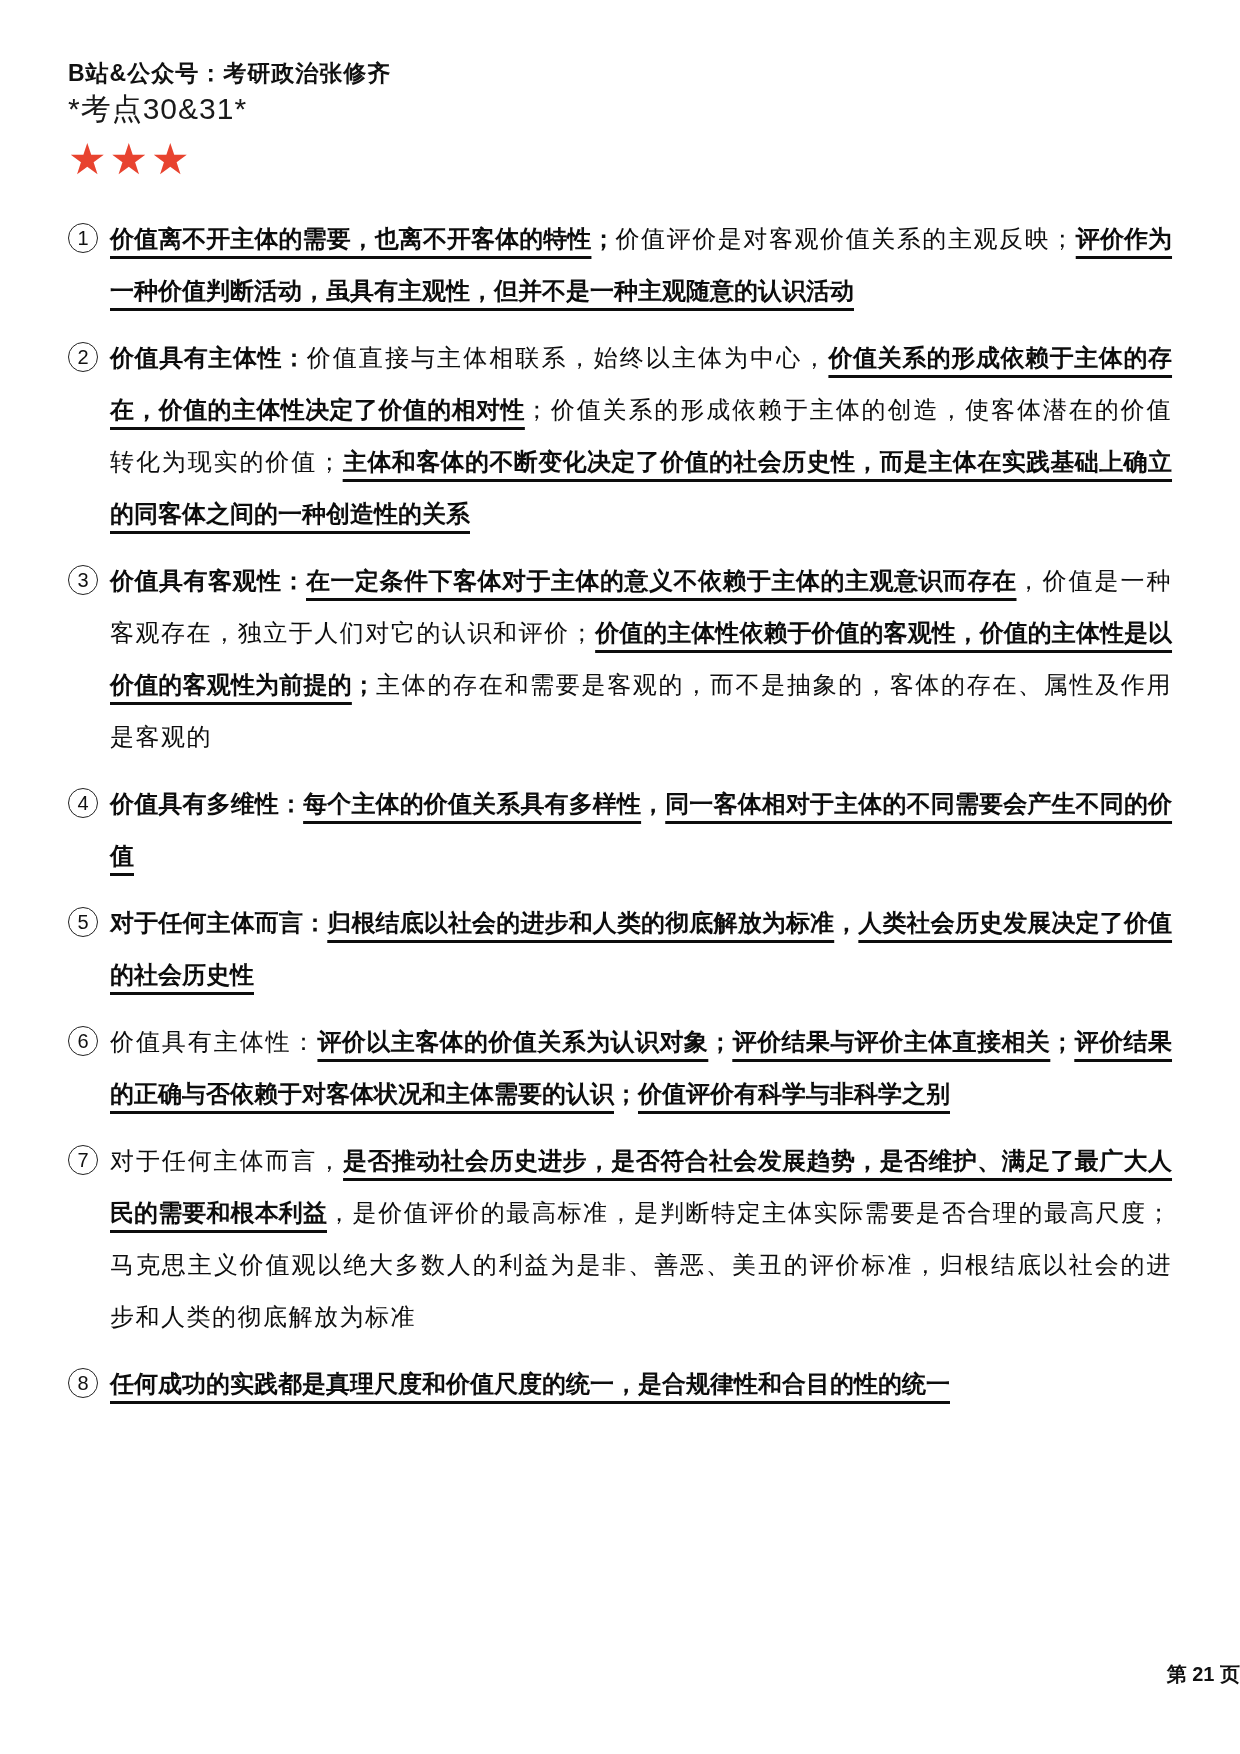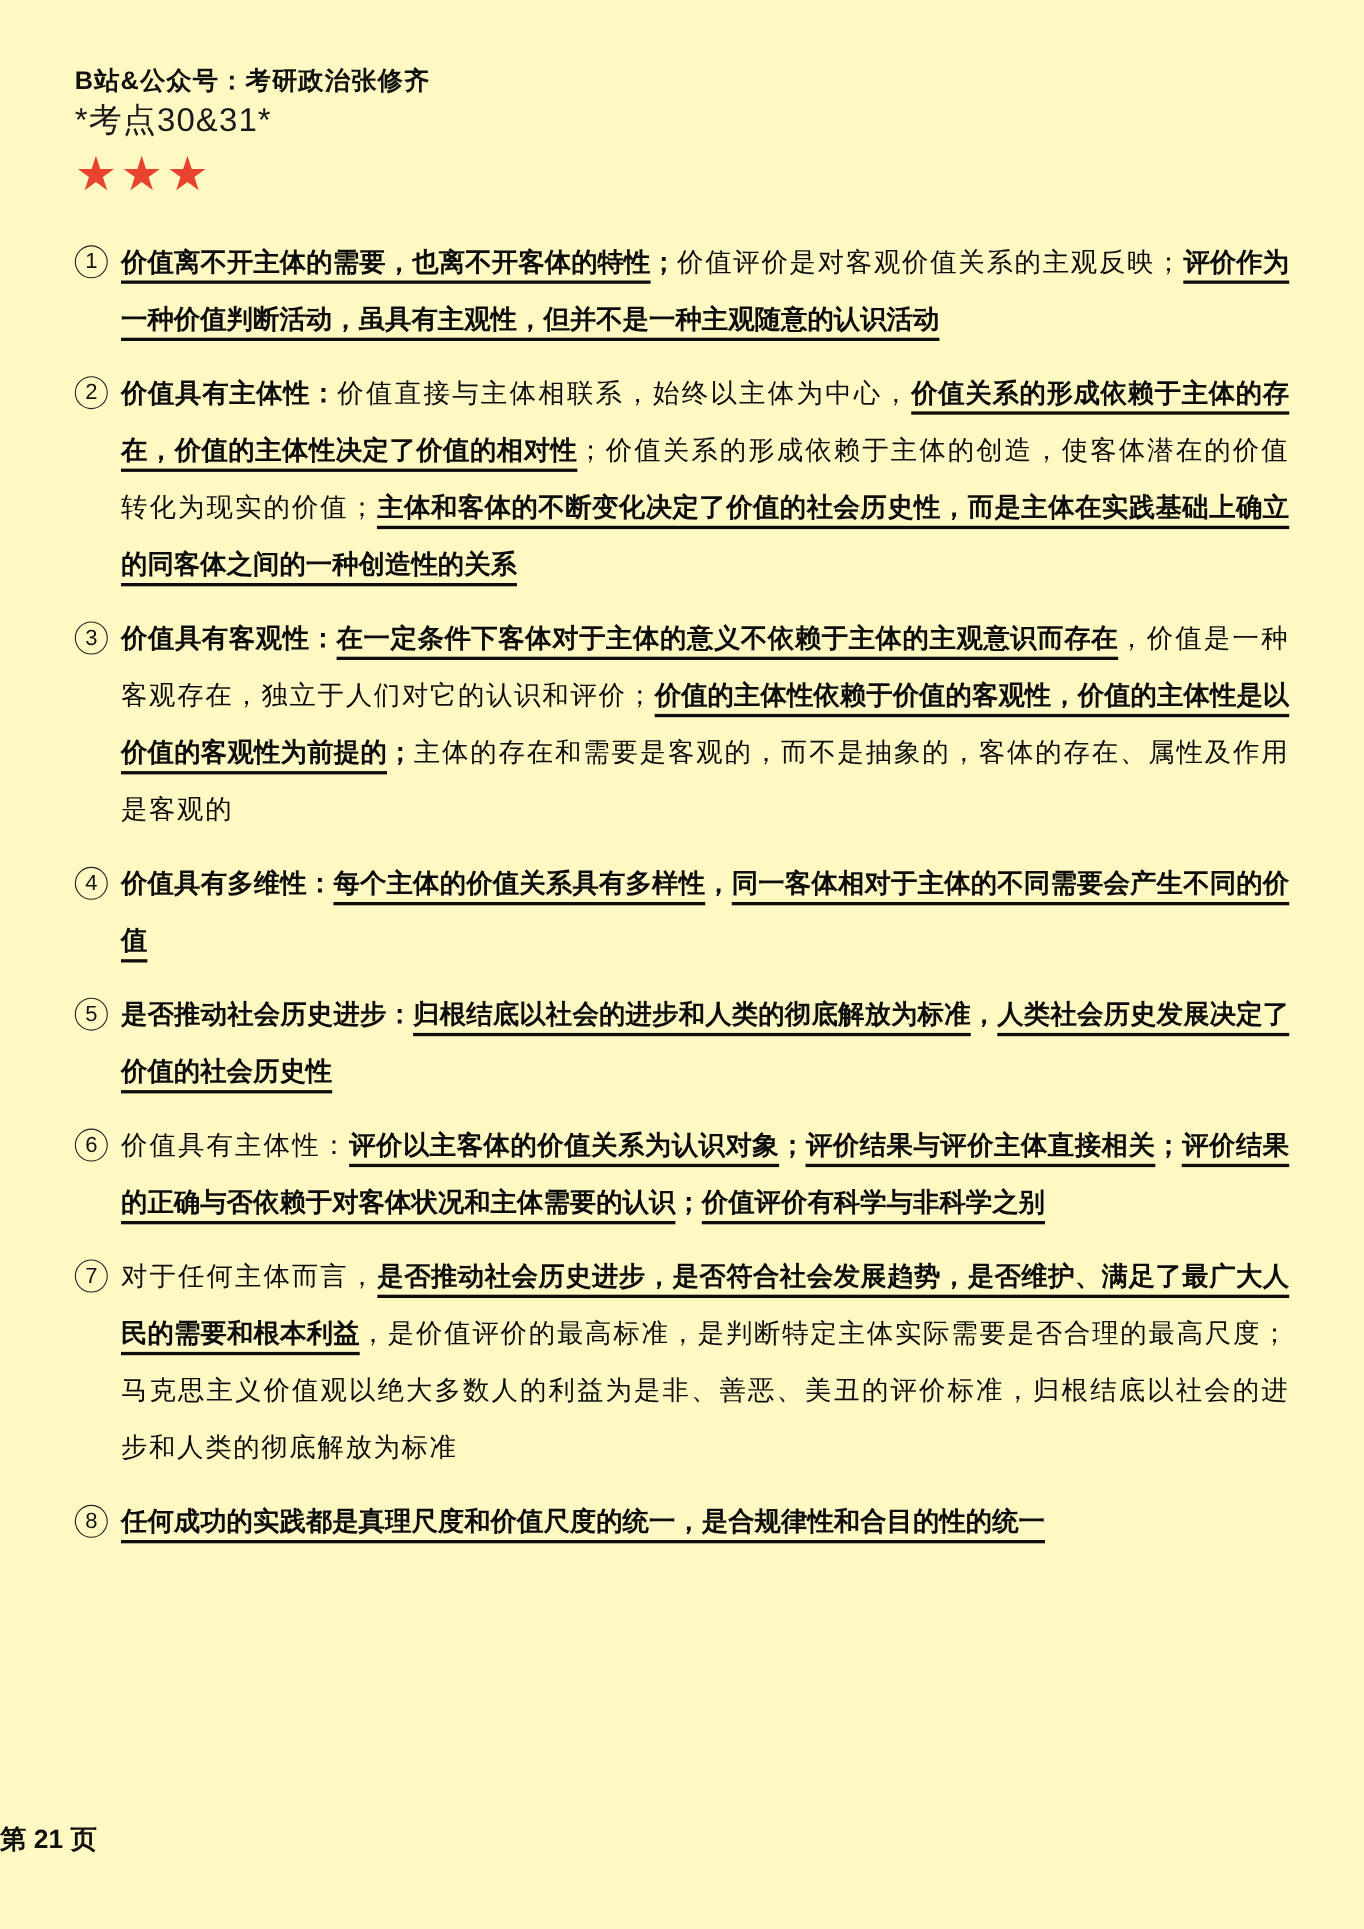--- a/index.html
+++ b/index.html
@@ -1,20 +1,20 @@
 <!DOCTYPE html>
 <html><head>
 <meta charset="utf-8">
 <style>
   html,body{margin:0;padding:0;background:#9a9a9a;}
   .page{
     position:relative;
     width:1240px;height:1754px;
     margin:0 auto;
-    background:#fef9c3;
+    background:#ffffff;
     box-sizing:border-box;
     padding:58px 68px 0 68px;
     font-family:"Liberation Sans", sans-serif;
     color:#111;
     overflow:hidden;
   }
   .doc-header{
     font-size:23px;
     font-weight:700;
     letter-spacing:1px;
@@ -76,22 +76,22 @@
   }
   .seg-reg{
     font-weight:400;
     font-family:"Liberation Serif", serif;
     letter-spacing:1.5px;
   }
   .page-footer{
     position:absolute;
     left:0;right:0;
     bottom:66px;
-    text-align:left;
-    font-size:24px;
+    text-align:right;
+    font-size:20px;
     font-weight:700;
     color:#111;
   }
 </style>
 </head>
 <body>
 
 <div class="page">
 
   <div class="doc-header">B站&amp;公众号：考研政治张修齐</div>
@@ -112,21 +112,21 @@
       <div class="item">
         <span class="item-num">3</span>
         <div class="item-text"><span class="seg-bold">价值具有客观性：</span><span class="seg-bold-u">在一定条件下客体对于主体的意义不依赖于主体的主观意识而存在</span><span class="seg-reg">，价值是一种客观存在，独立于人们对它的认识和评价；</span><span class="seg-bold-u">价值的主体性依赖于价值的客观性，价值的主体性是以价值的客观性为前提的</span><span class="seg-bold">；</span><span class="seg-reg">主体的存在和需要是客观的，而不是抽象的，客体的存在、属性及作用是客观的</span></div>
       </div>
       <div class="item">
         <span class="item-num">4</span>
         <div class="item-text"><span class="seg-bold">价值具有多维性：</span><span class="seg-bold-u">每个主体的价值关系具有多样性</span><span class="seg-bold">，</span><span class="seg-bold-u">同一客体相对于主体的不同需要会产生不同的价值</span></div>
       </div>
       <div class="item">
         <span class="item-num">5</span>
-        <div class="item-text"><span class="seg-bold">是否推动社会历史进步：</span><span class="seg-bold-u">归根结底以社会的进步和人类的彻底解放为标准</span><span class="seg-bold">，</span><span class="seg-bold-u">人类社会历史发展决定了价值的社会历史性</span></div>
+        <div class="item-text"><span class="seg-bold">对于任何主体而言：</span><span class="seg-bold-u">归根结底以社会的进步和人类的彻底解放为标准</span><span class="seg-bold">，</span><span class="seg-bold-u">人类社会历史发展决定了价值的社会历史性</span></div>
       </div>
       <div class="item">
         <span class="item-num">6</span>
         <div class="item-text"><span class="seg-reg">价值具有主体性：</span><span class="seg-bold-u">评价以主客体的价值关系为认识对象</span><span class="seg-bold">；</span><span class="seg-bold-u">评价结果与评价主体直接相关</span><span class="seg-bold">；</span><span class="seg-bold-u">评价结果的正确与否依赖于对客体状况和主体需要的认识</span><span class="seg-bold">；</span><span class="seg-bold-u">价值评价有科学与非科学之别</span></div>
       </div>
       <div class="item">
         <span class="item-num">7</span>
         <div class="item-text"><span class="seg-reg">对于任何主体而言，</span><span class="seg-bold-u">是否推动社会历史进步，是否符合社会发展趋势，是否维护、满足了最广大人民的需要和根本利益</span><span class="seg-reg">，是价值评价的最高标准，是判断特定主体实际需要是否合理的最高尺度；马克思主义价值观以绝大多数人的利益为是非、善恶、美丑的评价标准，归根结底以社会的进步和人类的彻底解放为标准</span></div>
       </div>
       <div class="item">

